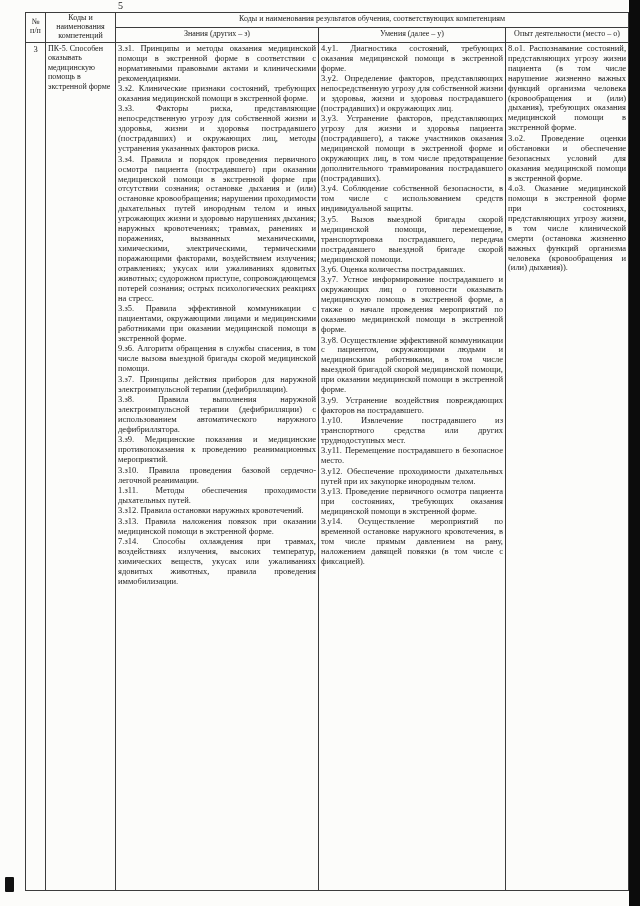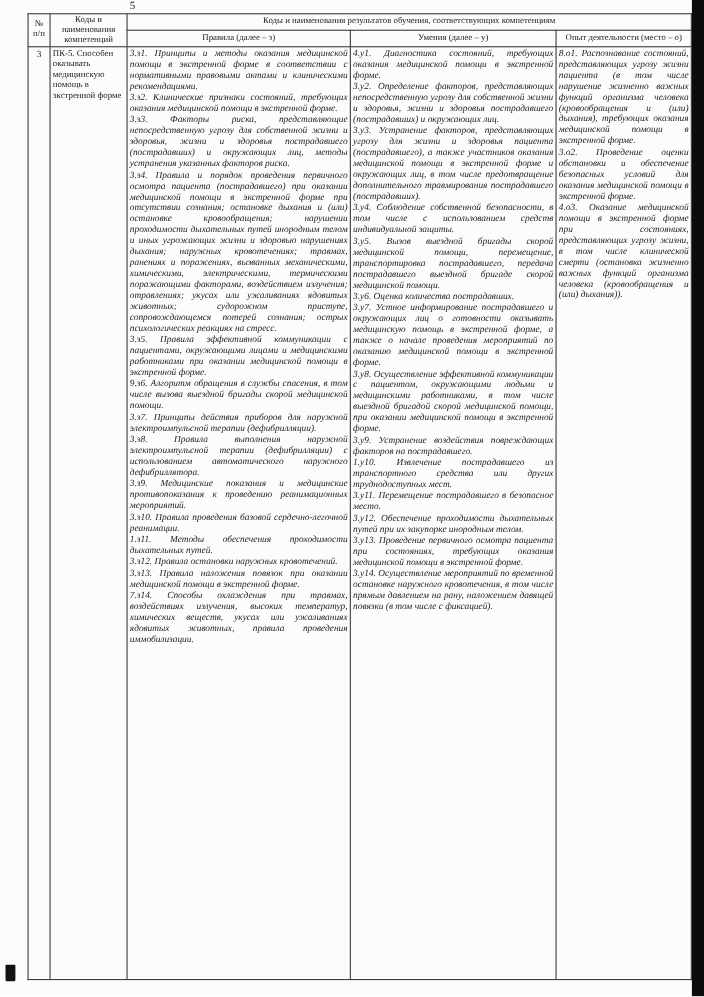--- a/index.html
+++ b/index.html
@@ -62,21 +62,20 @@
     padding: 2px;
   }
   .cell-content {
     font-size: 8.5px;
     line-height: 1.17;
     text-align: justify;
     padding: 2px 2px;
   }
   .cell-content .list-item {
     margin: 0 0 0.5px 0;
-    font-style: italic;
   }
   .scan-band {
     position: absolute;
     top: 0;
     right: 0;
     width: 11px;
     height: 906px;
     background: #0c0c0c;
   }
   .scan-blob {
@@ -107,21 +106,21 @@
     <thead>
       <tr>
         <th rowspan="2">
           <div>№</div>
           <div>п/п</div>
         </th>
         <th rowspan="2">Коды и наименования компетенций</th>
         <th colspan="3">Коды и наименования результатов обучения, соответствующих компетенциям</th>
       </tr>
       <tr>
-        <th>Правила (далее – з)</th>
+        <th>Знания (других – з)</th>
         <th>Умения (далее – у)</th>
         <th>Опыт деятельности (место – о)</th>
       </tr>
     </thead>
     <tbody>
       <tr class="body-tr">
         <td class="cell-num">3</td>
         <td class="cell-comp">ПК-5. Способен оказывать медицинскую помощь в экстренной форме</td>
         <td class="cell-content">
             <div class="list-item">3.з1. Принципы и методы оказания медицинской помощи в экстренной форме в соответствии с нормативными правовыми актами и клиническими рекомендациями.</div>

